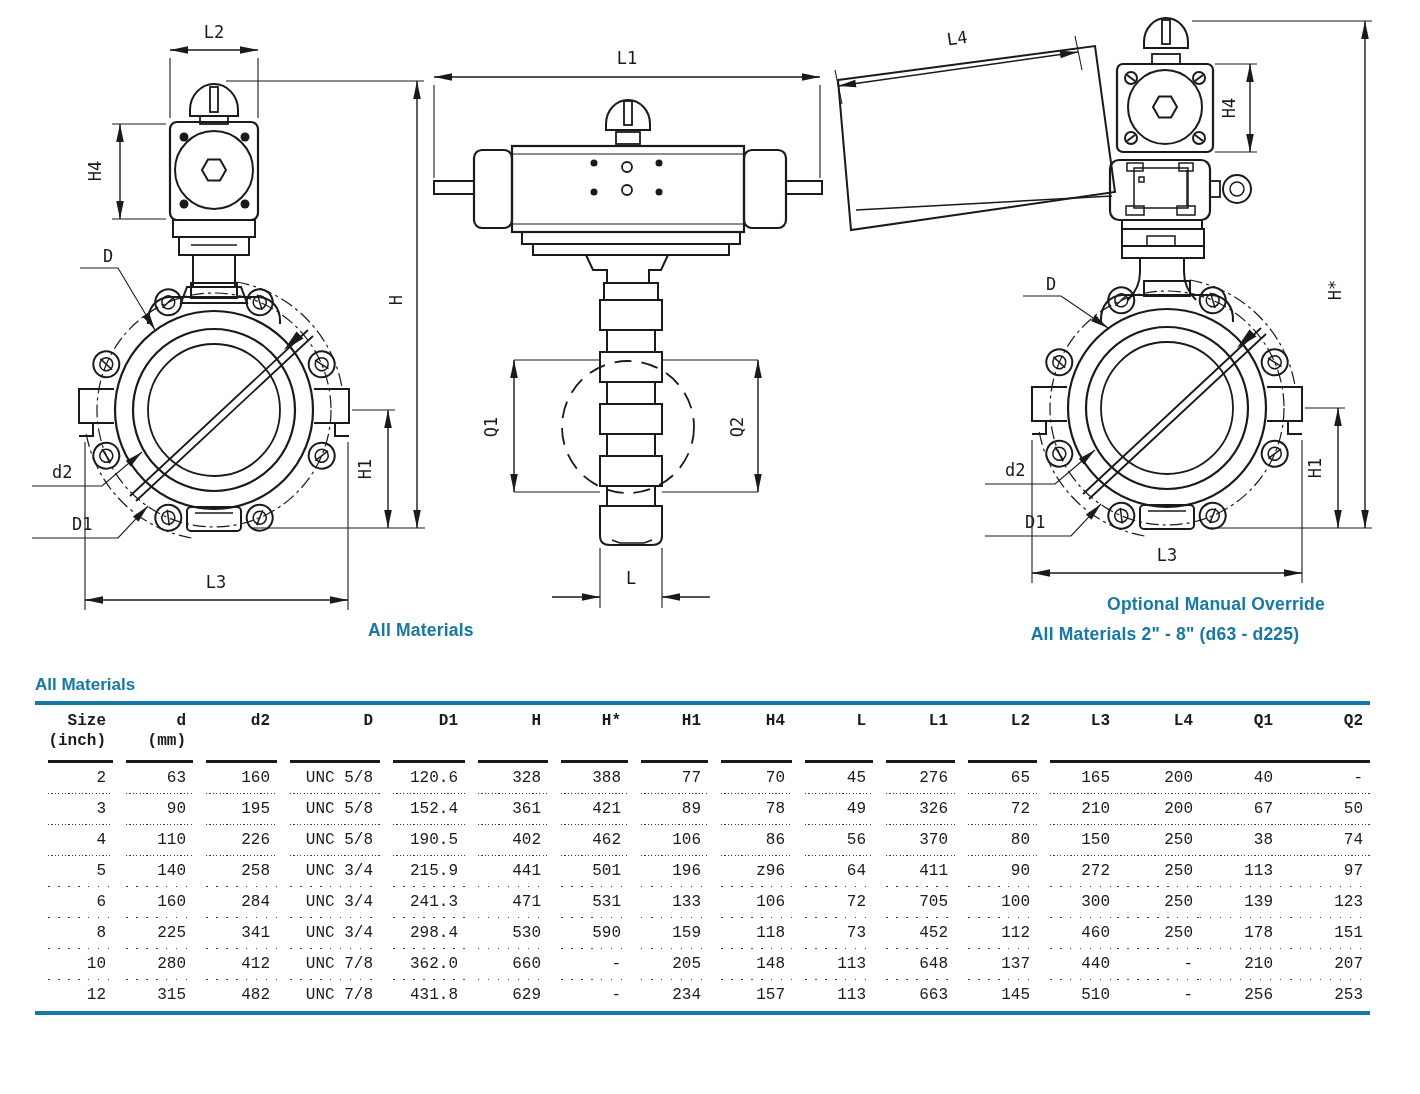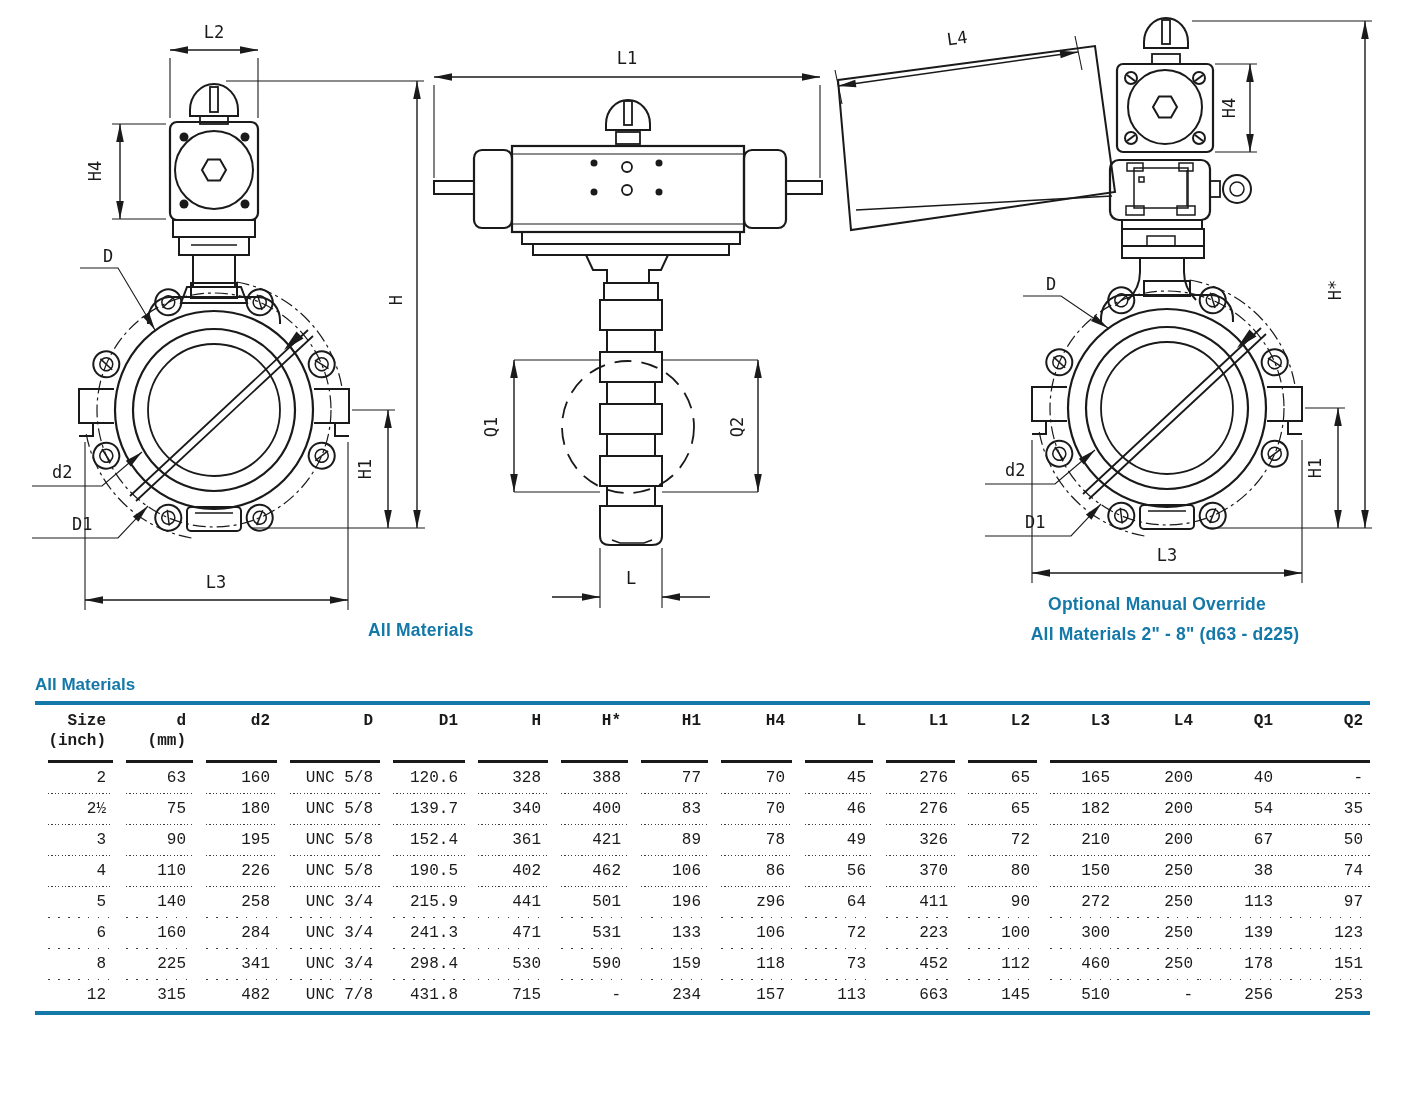--- a/index.html
+++ b/index.html
@@ -364,21 +364,21 @@
       <g>
         <line x1="1365" y1="21" x2="1365" y2="528" class="dim" marker-start="url(#arw)" marker-end="url(#arw)"></line>
         <line x1="1192" y1="21" x2="1372" y2="21" class="ext"></line>
         <line x1="1210" y1="528" x2="1372" y2="528" class="ext"></line>
         <text transform="rotate(-90 1341 290)" x="1341" y="290" text-anchor="middle">H*</text>
       </g>
     </g>
   </svg>
 
   <div class="caption" style="left:368px; top:620px;">All Materials</div>
-  <div class="caption cap-center" style="left:1012px; top:594px; width:290px;">Optional Manual Override</div>
+  <div class="caption cap-center" style="left:1071px; top:594px; width:290px;">Optional Manual Override</div>
   <div class="caption cap-center" style="left:985px; top:624px; width:360px;">All Materials 2" - 8" (d63 - d225)</div>
 </div>
 
 <div class="table-section">
   <div class="table-title">All Materials</div>
   <div class="rule rule-top"></div>
   <table>
     <colgroup>
       <col style="width:78px">
         <col style="width:80px">
@@ -464,38 +464,20 @@
           <td>70</td>
           <td>45</td>
           <td>276</td>
           <td>65</td>
           <td>165</td>
           <td>200</td>
           <td>40</td>
           <td>-</td>
         </tr>
         <tr class="sep-dense">
-          <td>2½</td>
-          <td>75</td>
-          <td>180</td>
-          <td>UNC 5/8</td>
-          <td>139.7</td>
-          <td>340</td>
-          <td>400</td>
-          <td>83</td>
-          <td>70</td>
-          <td>46</td>
-          <td>276</td>
-          <td>65</td>
-          <td>182</td>
-          <td>200</td>
-          <td>54</td>
-          <td>35</td>
-        </tr>
-        <tr class="sep-dense">
           <td>3</td>
           <td>90</td>
           <td>195</td>
           <td>UNC 5/8</td>
           <td>152.4</td>
           <td>361</td>
           <td>421</td>
           <td>89</td>
           <td>78</td>
           <td>49</td>
@@ -546,21 +528,21 @@
           <td>6</td>
           <td>160</td>
           <td>284</td>
           <td>UNC 3/4</td>
           <td>241.3</td>
           <td>471</td>
           <td>531</td>
           <td>133</td>
           <td>106</td>
           <td>72</td>
-          <td>223</td>
+          <td>705</td>
           <td>100</td>
           <td>300</td>
           <td>250</td>
           <td>139</td>
           <td>123</td>
         </tr>
         <tr class="sep-sparse">
           <td>8</td>
           <td>225</td>
           <td>341</td>
@@ -571,27 +553,45 @@
           <td>159</td>
           <td>118</td>
           <td>73</td>
           <td>452</td>
           <td>112</td>
           <td>460</td>
           <td>250</td>
           <td>178</td>
           <td>151</td>
         </tr>
+        <tr class="sep-sparse">
+          <td>10</td>
+          <td>280</td>
+          <td>412</td>
+          <td>UNC 7/8</td>
+          <td>362.0</td>
+          <td>660</td>
+          <td>-</td>
+          <td>205</td>
+          <td>148</td>
+          <td>113</td>
+          <td>648</td>
+          <td>137</td>
+          <td>440</td>
+          <td>-</td>
+          <td>210</td>
+          <td>207</td>
+        </tr>
         <tr class="sep-none">
           <td>12</td>
           <td>315</td>
           <td>482</td>
           <td>UNC 7/8</td>
           <td>431.8</td>
-          <td>715</td>
+          <td>629</td>
           <td>-</td>
           <td>234</td>
           <td>157</td>
           <td>113</td>
           <td>663</td>
           <td>145</td>
           <td>510</td>
           <td>-</td>
           <td>256</td>
           <td>253</td>

